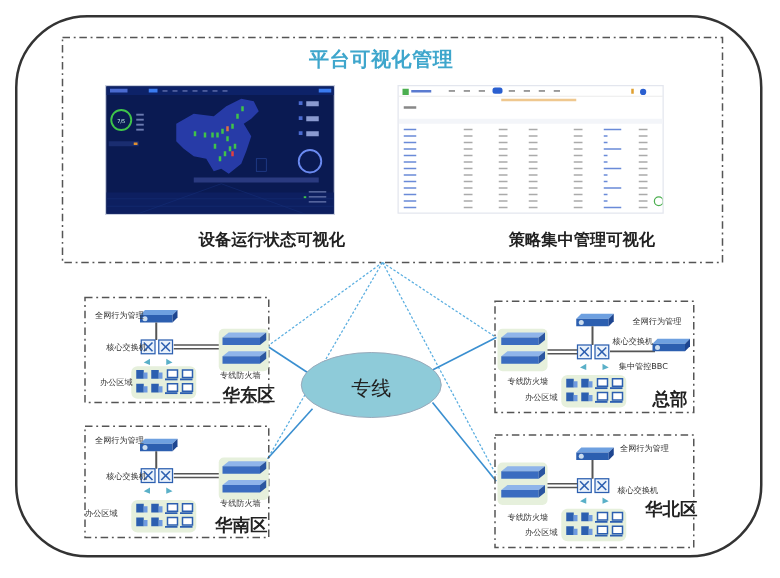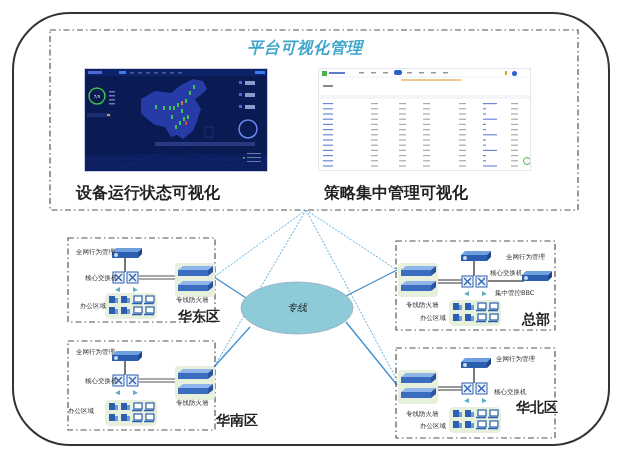--- a/index.html
+++ b/index.html
@@ -1,26 +1,26 @@
 <!DOCTYPE html>
 <html><head>
 <meta charset="utf-8">
 <style>
   html,body{margin:0;padding:0;background:#fff;}
   body{width:624px;height:462px;position:relative;overflow:hidden;font-family:"DejaVu Sans",sans-serif;}
   .abs{position:absolute;}
   #frame{left:12px;top:12px;width:598px;height:434px;border:2px solid #333;border-radius:58px;box-sizing:border-box;}
-  #title{left:200px;top:38px;width:210px;text-align:center;font-size:16px;font-weight:bold;color:#3ea6cc;letter-spacing:0.5px;font-style:italic;}
-  .caption{font-size:16px;font-weight:bold;color:#222;text-align:left;width:200px;}
+  #title{left:200px;top:38px;width:210px;text-align:center;font-size:16px;font-weight:bold;color:#3ea6cc;letter-spacing:0.5px;}
+  .caption{font-size:13px;font-weight:bold;color:#222;text-align:right;width:200px;}
   
   #dash{left:84px;top:68px;width:184px;height:104px;background:#0a1a52;overflow:hidden;border:1px solid #c9cfe0;box-sizing:border-box;}
   #policy{left:318px;top:68px;width:213px;height:103px;background:#fff;overflow:hidden;border:1px solid #e3e6ee;box-sizing:border-box;}
   .lbl{font-size:6.5px;color:#333;white-space:nowrap;}
   .region-lbl{font-size:14px;font-weight:bold;color:#222;white-space:nowrap;}
-  #ellipse-text{font-size:10px;color:#222;font-style:italic;}
+  #ellipse-text{font-size:16px;color:#222;}
 </style>
 </head>
 <body>
 
 <div id="frame" class="abs"></div>
 
 <svg class="abs" style="left:0;top:0;" width="624" height="462">
 
   <g stroke="#5aaee0" stroke-width="1" stroke-dasharray="2,1.5" fill="none">
     <line x1="306" y1="210" x2="214" y2="277"></line>
@@ -363,21 +363,21 @@
         <rect x="134" y="414" width="8" height="6" fill="#fff" stroke="#2c5fb0" stroke-width="1.2"></rect>
         <line x1="132" y1="421.5" x2="142" y2="421.5" stroke="#2c5fb0" stroke-width="1.5"></line>
         <rect x="146" y="414" width="8" height="6" fill="#fff" stroke="#2c5fb0" stroke-width="1.2"></rect>
         <line x1="144" y1="421.5" x2="154" y2="421.5" stroke="#2c5fb0" stroke-width="1.5"></line>
       </g>
     </svg>
     <div class="abs lbl" style="left: 76px; top: 348px;">全网行为管理</div>
     <div class="abs lbl" style="left: 85px; top: 377px;">核心交换机</div>
     <div class="abs lbl" style="left: 68px; top: 407px;">办公区域</div>
     <div class="abs lbl" style="left: 176px; top: 399px;">专线防火墙</div>
-    <div class="abs region-lbl" style="left: 172px; top: 412px; margin-left: 44px;">华南区</div>
+    <div class="abs region-lbl" style="left: 172px; top: 412px;">华南区</div>
     <svg class="abs" width="624" height="462" style="left: 0px; top: 0px;">
       <g>
         <rect x="398" y="263" width="40" height="34" rx="4" fill="#e6f0dc"></rect>
         <polygon points="401,270 406,266 436,266 431,270" fill="#8fb5ea"></polygon>
         <rect x="401" y="270" width="30" height="6" fill="#3a6cc0"></rect>
         <polygon points="431,270 436,266 436,272 431,276" fill="#2a55a0"></polygon>
         <polygon points="401,285 406,281 436,281 431,285" fill="#8fb5ea"></polygon>
         <rect x="401" y="285" width="30" height="6" fill="#3a6cc0"></rect>
         <polygon points="431,285 436,281 436,287 431,291" fill="#2a55a0"></polygon>
       </g>

